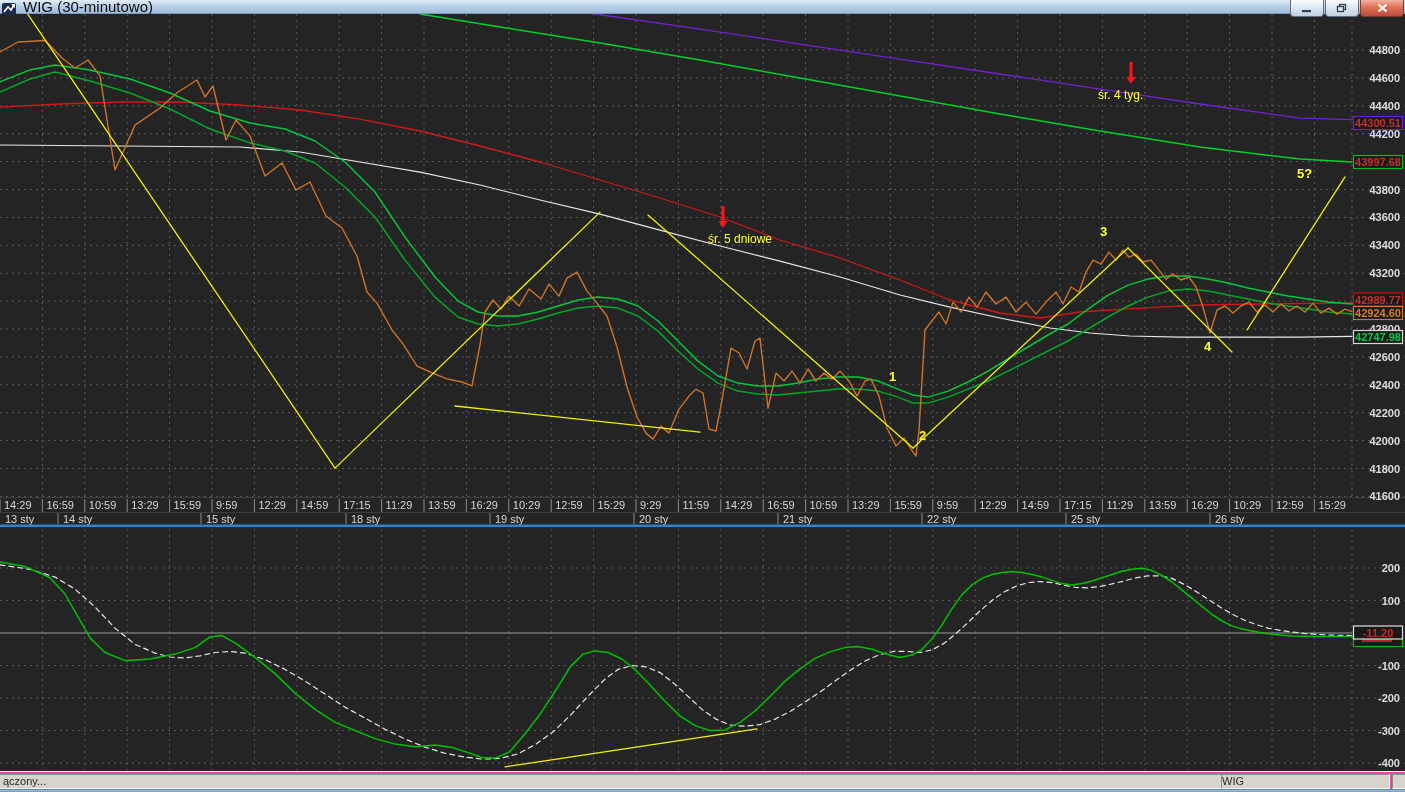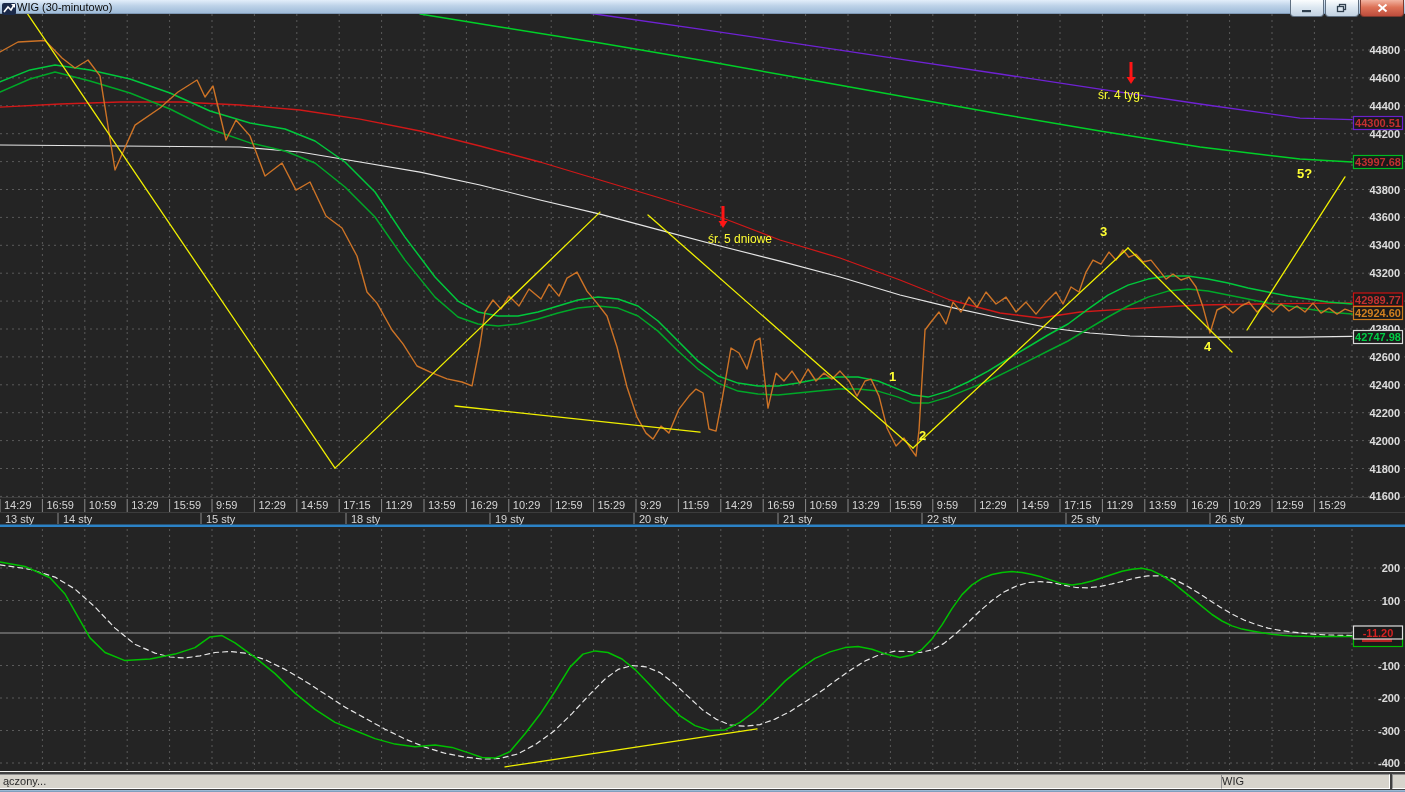--- a/index.html
+++ b/index.html
@@ -3,30 +3,30 @@
 <meta charset="utf-8">
 <style>
   html,body{margin:0;padding:0;}
   body{width:1405px;height:792px;background:#242424;overflow:hidden;position:relative;
        font-family:"Liberation Sans",sans-serif;}
   
   .titlebar{position:absolute;top:0;left:0;width:1405px;height:13px;z-index:10;
     background:linear-gradient(#e3eefa,#bdd2e8 45%,#9fbbd8);
     border-bottom:1px solid #7f99b6;display:flex;align-items:center;}
   .app-icon{margin-left:2px;width:15px;height:12px;display:inline-block;}
-  .title-text{font-size:11px;line-height:12px;color:#0b0b0b;font-weight:normal;}
+  .title-text{font-size:15px;line-height:12px;color:#0b0b0b;margin-left:6px;font-weight:normal;}
   .winbtns{position:absolute;right:1px;top:0;display:flex;gap:1px;z-index:11;}
   .wb{box-sizing:border-box;width:34px;height:17px;border:1px solid #5f6f80;border-top:none;
       border-radius:0 0 4px 4px;display:flex;align-items:center;justify-content:center;padding:0;
       background:linear-gradient(#fbfdfe,#dde8f1 45%,#c2d2e1);cursor:default;}
   .wb.close{width:44px;background:linear-gradient(#f2b4a2,#dd7257 45%,#bd4c3c);border-color:#7c392e;}
   
   #chart-svg{position:absolute;top:0;left:0;}
   
-  .statusbar{position:absolute;top:771px;left:0;width:1405px;height:19px;background:#404040;
+  .statusbar{position:absolute;top:771px;left:0;width:1405px;height:19px;background:#ec4899;
     border-top:1px solid #f2f1ee;font-size:11px;color:#2a2a2a;z-index:10;}
   .sb-panel{position:absolute;top:2px;height:13px;line-height:13px;border:1px solid;
     border-color:#8f8f8f #ffffff #ffffff #8f8f8f;background:#d7d4cc;box-sizing:content-box;}
   .sb-left{left:-2px;width:1218px;padding-left:4px;}
   .sb-mid{left:1221px;width:167px;text-align:left;}
   .sb-right{left:1392px;width:14px;}
   .bottom-edge{position:absolute;top:790px;left:0;width:1405px;height:2px;z-index:10;
     background:linear-gradient(#a9c6e0,#7392b2);}
 </style>
 </head>

